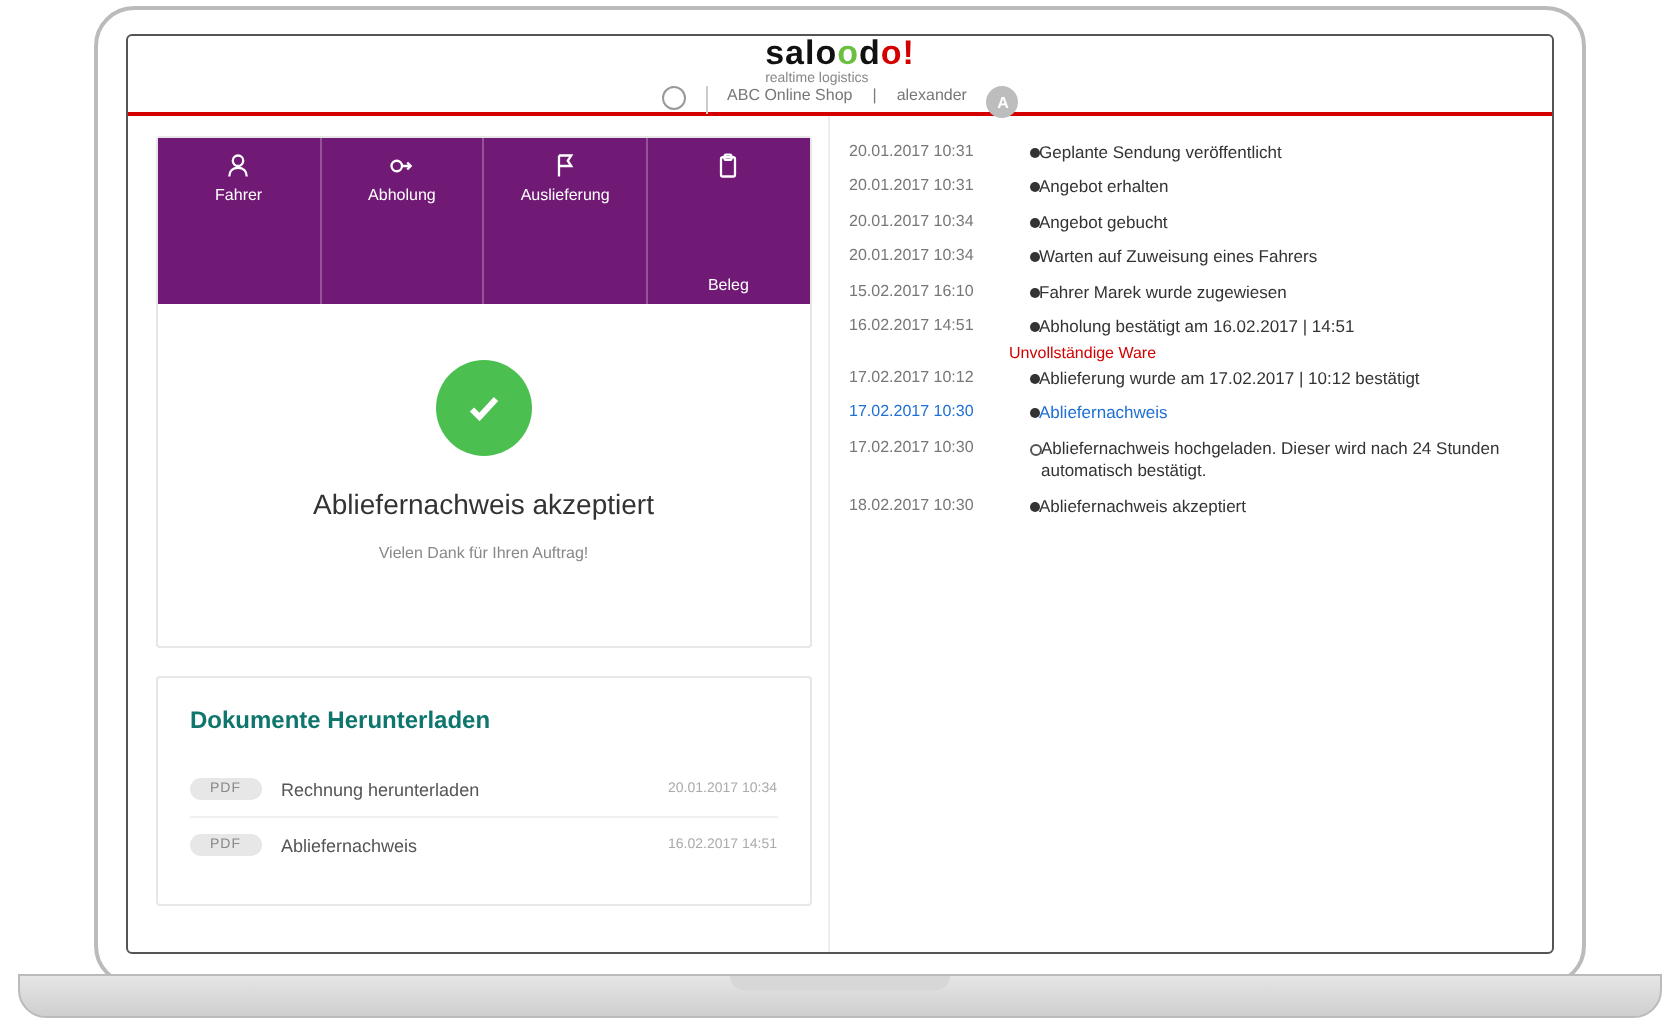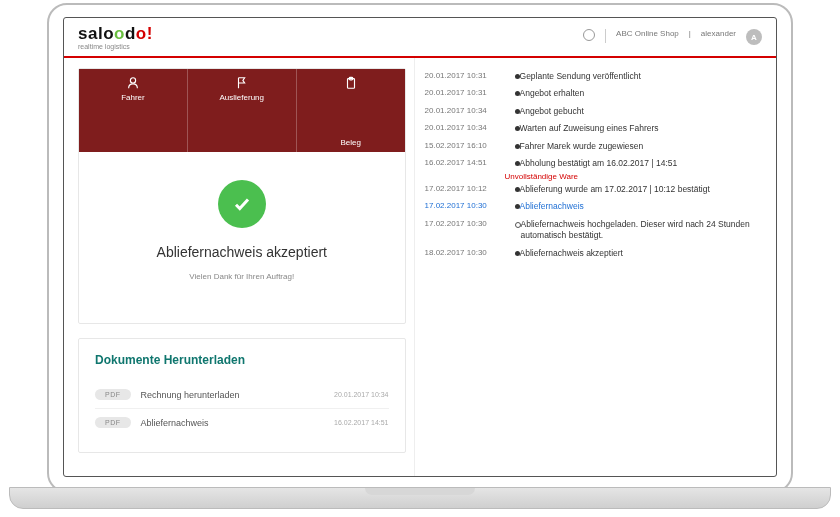--- a/index.html
+++ b/index.html
@@ -23,38 +23,38 @@
     border-radius:0 0 14px 14px;border:1px solid #bbb;
   }
   .laptop-notch{
     position:absolute;left:50%;transform:translateX(-50%);
     top:0;width:110px;height:7px;border-radius:0 0 8px 8px;
     background:#d7d7d7;
   }
   
   .header{
     height:38px;border-bottom:2px solid #d40000;
-    display:flex;align-items:center;padding:0 14px;justify-content:space-between;
+    display:flex;align-items:center;padding:0 14px;justify-content:space-between;flex-direction:column;
   }
   .logo{font-weight:bold;font-size:17px;color:#111;display:flex;flex-direction:column;line-height:1;}
   .logo .word{letter-spacing:.5px;}
   .logo .word b.green{color:#6abf40;}
   .logo .word b.red{color:#d40000;}
   .logo .tag{font-size:7px;color:#888;font-weight:normal;margin-top:1px;}
   .header-right{display:flex;align-items:flex-start;gap:10px;color:#777;font-size:8px;}
   .bell{width:10px;height:10px;border:1px solid #999;border-radius:50%;position:relative;}
   .divider{width:1px;height:14px;background:#ccc;}
   .avatar{width:16px;height:16px;border-radius:50%;background:#bdbdbd;color:#fff;display:flex;align-items:center;justify-content:center;font-size:8px;font-weight:bold;}
   
   .body{display:flex;height:calc(100% - 38px);}
   .col-left{width:46%;padding:10px 8px 10px 14px;overflow:hidden;}
   .col-right{flex:1;padding:10px 14px 10px 0;overflow:hidden;border-left:1px solid #eee;}
   
   .panel{background:#fff;border:1px solid #e7e7e7;border-radius:2px;margin-bottom:14px;box-shadow:0 0 0 rgba(0,0,0,0);}
-  .tabs{display:flex;background:#7f1d1d;color:#fff;}
+  .tabs{display:flex;background:#701a75;color:#fff;}
   .tab{flex:1;display:flex;flex-direction:column;align-items:center;gap:3px;padding:7px 0 5px;border-right:1px solid rgba(255,255,255,.25);font-size:8px;}
   .tab:last-child{border-right:none;gap:48px;}
   .tab .icon{width:14px;height:14px;display:flex;align-items:center;justify-content:center;}
   .tab .icon svg{stroke:#fff;fill:none;stroke-width:1.3;}
   .confirm{padding:28px 10px 30px;text-align:center;}
   .checkmark{width:48px;height:48px;border-radius:50%;background:#4bbf4f;margin:0 auto 16px;display:flex;align-items:center;justify-content:center;}
   .checkmark svg{stroke:#fff;stroke-width:4;fill:none;}
   .confirm h2{margin:0 0 4px;font-size:14px;font-weight:normal;color:#333;}
   .confirm p{margin:12px;font-size:8px;color:#888;}
   
@@ -111,20 +111,29 @@
                   <svg viewBox="0 0 16 16" width="14" height="14">
                       <circle cx="8" cy="5" r="3"></circle>
                       <path d="M3 14c0-3 2-5 5-5s5 2 5 5"></path>
                     </svg>
                 </span>
                 <span>Fahrer</span>
               </div>
               <div class="tab">
                 <span class="icon">
                   <svg viewBox="0 0 16 16" width="14" height="14">
+                      <circle cx="5" cy="8" r="3"></circle>
+                      <path d="M8 8h5m-2-2 2 2-2 2"></path>
+                    </svg>
+                </span>
+                <span>Abholung</span>
+              </div>
+              <div class="tab">
+                <span class="icon">
+                  <svg viewBox="0 0 16 16" width="14" height="14">
                       <path d="M4 2v12M4 2h7l-2 3 2 3H4"></path>
                     </svg>
                 </span>
                 <span>Auslieferung</span>
               </div>
               <div class="tab">
                 <span class="icon">
                   <svg viewBox="0 0 16 16" width="14" height="14">
                       <rect x="4" y="3" width="8" height="11" rx="1"></rect>
                       <rect x="6" y="1.5" width="4" height="3" rx="1"></rect>

